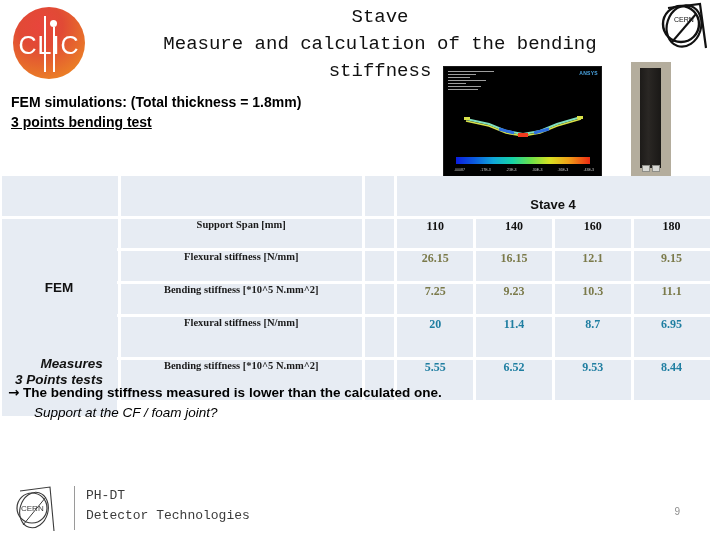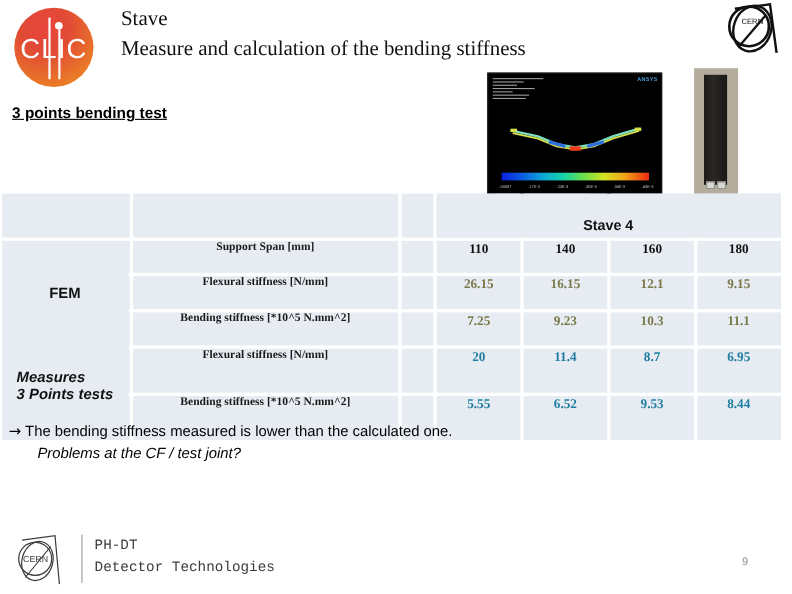--- a/index.html
+++ b/index.html
@@ -57,37 +57,37 @@
     position: absolute;
     right: 6px; top: 2px;
     width: 60px; height: 48px;
   }
 
   
   .title-block {
     position: absolute;
     left: 110px; top: 4px;
     width: 540px;
-    text-align: left;
+    text-align: center;
     font-size: 19px;
     line-height: 27px;
     color: #111111;
-    font-family: Liberation Serif, serif;
+    font-family: Liberation Mono, monospace;
   }
 
   
   .notes {
     position: absolute;
     left: 11px; top: 92px;
     font-size: 14px;
     font-weight: bold;
     line-height: 20px;
     color: #000000;
   }
-  .notes .underlined { text-decoration: underline; text-align: center; }
+  .notes .underlined { text-decoration: underline; }
 
   
   .fem-pic {
     position: absolute;
     left: 443px; top: 66px;
     width: 159px; height: 113px;
     background: #000000;
     border: 1px solid #1a1a1a;
     box-sizing: border-box;
     overflow: hidden;
@@ -237,22 +237,23 @@
 
   
   .merge-label {
     position: absolute;
     left: 1.5px;
     width: 115px;
     background: #e7ecf3;
     display: flex;
     align-items: center;
     justify-content: center;
-    text-align: left;
+    text-align: right;
     box-sizing: border-box;
+    margin-top: 21px;
   }
   .merge-fem   { top: 43px;  height: 96px; }
   .merge-meas  { top: 130px; height: 89px; font-style: italic; }
   .merge-stave {
     position: absolute;
     left: 396.5px;
     top: 0px;
     width: 313px;
     height: 40px;
     background: #e7ecf3;
@@ -265,21 +266,21 @@
 
   
   .concl {
     position: absolute;
     left: 8px; top: 382px;
     width: 700px;
     font-size: 13.5px;
     line-height: 20px;
     color: #000000;
   }
-  .concl .line1 { font-weight: normal; }
+  .concl .line1 { font-weight: bold; }
   .concl .arrow { font-family: "DejaVu Sans", sans-serif; }
   .concl .ital {
     font-style: italic;
     display: block;
   }
   .concl .ind { padding-left: 26px; }
 
   
   .footer-cern {
     position: absolute;
@@ -327,20 +328,21 @@
     <text x="20" y="20" font-family="'Liberation Sans', sans-serif" font-size="7" fill="#111">CERN</text>
   </svg>
 </div>
 
 <div class="title-block">
   <div>Stave</div>
   <div>Measure and calculation of the bending stiffness</div>
 </div>
 
 <div class="notes">
+  <div>FEM simulations: (Total thickness = 1.8mm)</div>
   <div class="underlined">3 points bending test</div>
 </div>
 
 <div class="fem-pic">
   <div class="hdr-lines">
     <i></i>
       <i></i>
       <i></i>
       <i></i>
       <i></i>
@@ -501,21 +503,21 @@
     </div>
   </div>
 
 </div>
 
 <div class="concl">
   <div class="line1">
     <span class="arrow">→</span>
     <span>The bending stiffness measured is lower than the calculated one.</span>
   </div>
-  <div class="ital ind">Problems at the CF / test joint?</div>
+  <div class="ital ind">Support at the CF / foam joint?</div>
 </div>
 
 <div class="footer-cern">
   <svg width="52" height="50" viewBox="0 0 52 50">
     <circle cx="22" cy="25" r="15" fill="none" stroke="#3b3b3b" stroke-width="1.2"></circle>
     <ellipse cx="24" cy="27" rx="14" ry="18" fill="none" stroke="#3b3b3b" stroke-width="1.1" transform="rotate(16 24 27)"></ellipse>
     <path d="M10 8 L40 4 L44 48" fill="none" stroke="#3b3b3b" stroke-width="1.1"></path>
     <path d="M13 42 L36 14" fill="none" stroke="#3b3b3b" stroke-width="1"></path>
     <text x="11" y="28" font-family="'Liberation Sans', sans-serif" font-size="8" fill="#3b3b3b">CERN</text>
   </svg>

